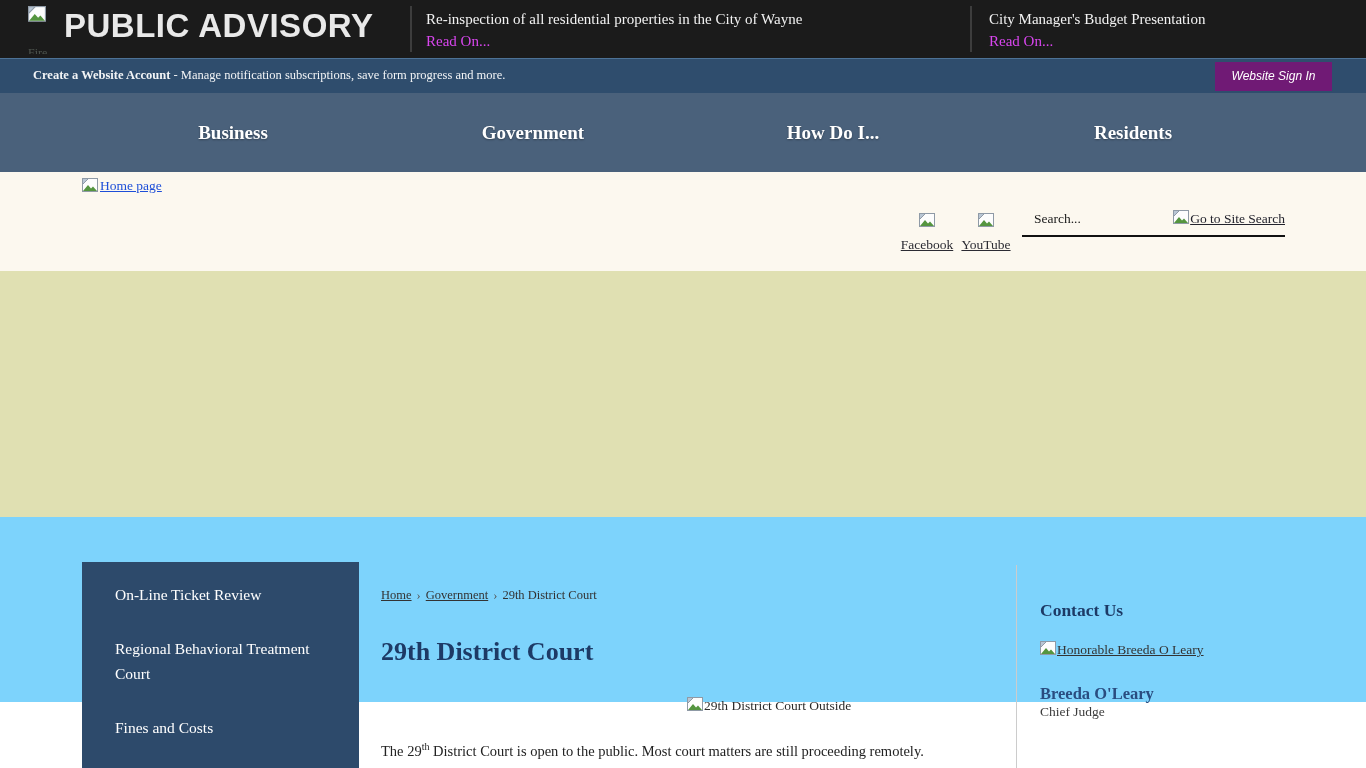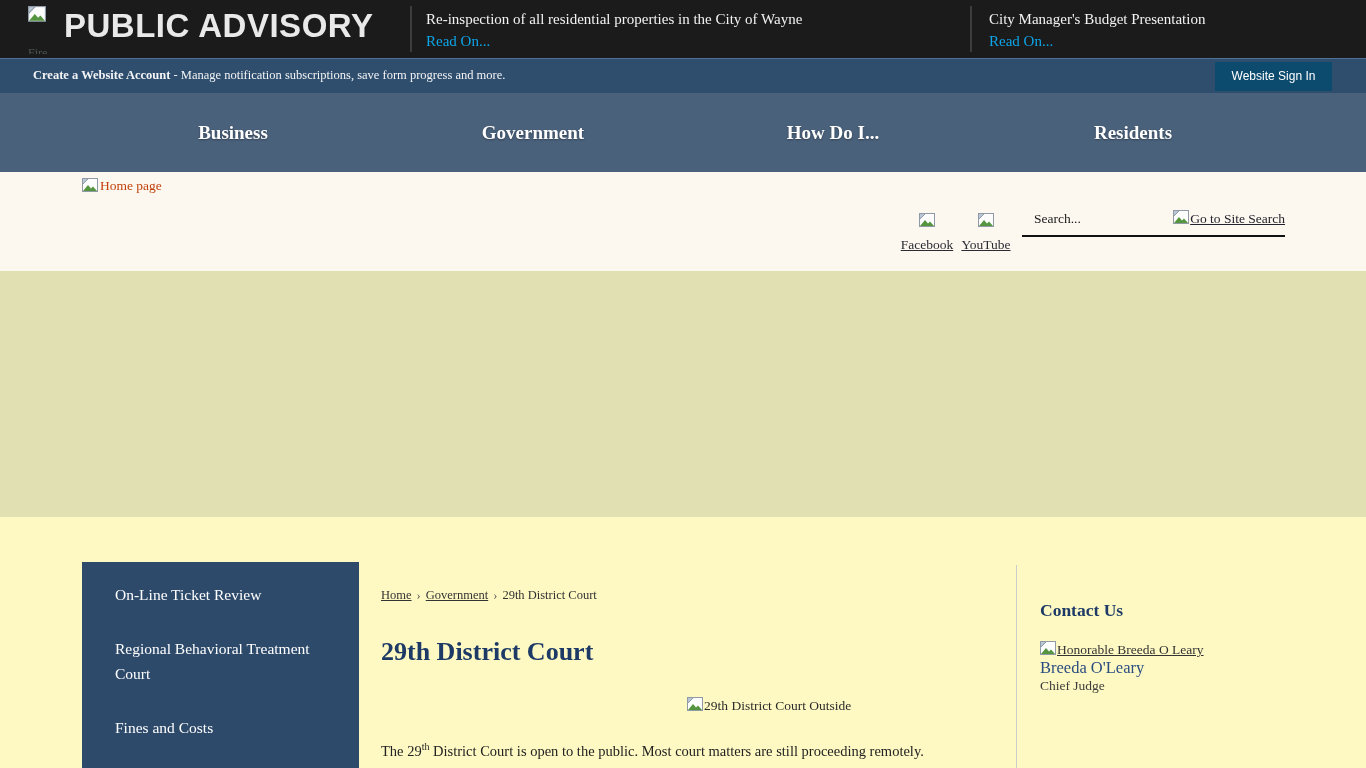--- a/index.html
+++ b/index.html
@@ -14,52 +14,52 @@
   }
   .advisory-logo{position:absolute;left:28px;top:6px;width:52px;height:48px;overflow:hidden;}
   .advisory-logo .alt{display:block;color:#4e554f;font-size:12px;margin-top:18px;}
   .advisory-title{
     position:absolute;left:64px;top:7px;
     font-family:Liberation Sans, sans-serif;font-weight:bold;
     font-size:33px;color:#e9e9e9;letter-spacing:.5px;white-space:nowrap;
   }
   .adv-divider{position:absolute;top:6px;width:2px;height:46px;background:#3d3d3d;}
   .adv-item{position:absolute;top:8px;color:#f2f2f2;font-size:15px;line-height:22px;}
-  .adv-item .read-on{color:#0ea5e9;display:block;margin-top:0;}
+  .adv-item .read-on{color:#d946ef;display:block;margin-top:0;}
   
   .account-bar{
     position:absolute;left:0;top:58px;width:1366px;height:35px;
     background:#2f4d6d;border-top:1px solid #4d7296;box-sizing:border-box;
   }
   .account-msg{position:absolute;left:33px;top:9px;color:#f2f4f6;font-size:12.5px;}
   .account-msg b{font-weight:bold;margin-top:15px;}
   .signin-btn{
     position:absolute;right:34px;top:3px;width:117px;height:29px;
-    background:#0c4a6e;color:#ffffff;font-family:"Liberation Sans",sans-serif;
-    font-size:12px;text-align:center;line-height:29px;cursor:pointer;
+    background:#701a75;color:#ffffff;font-family:"Liberation Sans",sans-serif;
+    font-size:12px;text-align:center;line-height:29px;cursor:pointer;font-style:italic;
   }
   
   .main-nav{
     position:absolute;left:0;top:93px;width:1366px;height:79px;
     background:#4a617b;
   }
   .nav-inner{position:absolute;left:83px;top:0;width:1200px;height:79px;display:flex;}
   .nav-item{
     flex:1;display:flex;align-items:center;justify-content:center;
     color:#ffffff;font-size:19px;font-weight:bold;cursor:pointer;
     text-shadow:0 1px 2px rgba(0,0,0,.35);
   }
   
   .site-header{
     position:absolute;left:0;top:172px;width:1366px;height:99px;
     background:#fcf8ef;
   }
   .home-link{
     position:absolute;left:82px;top:6px;
-    color:#c2410c;font-size:13.5px;cursor:pointer;
+    color:#1d4ed8;font-size:13.5px;text-decoration:underline;cursor:pointer;
     display:flex;align-items:flex-start;gap:2px;
   }
   .social-link{
     position:absolute;top:38px;width:58px;
     color:#2b2b33;font-size:13.5px;text-decoration:underline;cursor:pointer;
     text-align:center;line-height:23px;
   }
   .social-link svg{vertical-align:-3px;margin-right:1px;}
   .search-wrap{
     position:absolute;left:1022px;top:36px;width:263px;height:27px;
@@ -73,21 +73,21 @@
   .site-search-link{
     position:absolute;right:0;top:2px;
     color:#23232d;font-size:13.5px;text-decoration:underline;cursor:pointer;white-space:nowrap;margin-left:32px;
   }
   
   .banner{
     position:absolute;left:0;top:271px;width:1366px;height:246px;
     background:#e0e0b2;
   }
   
-  .content{position:absolute;left:0;top:517px;width:1366px;height:251px;background:#fef9c3;}
+  .content{position:absolute;left:0;top:517px;width:1366px;height:185px;background:#7dd3fc;}
   .side-nav{
     position:absolute;left:82px;top:45px;width:277px;height:300px;
     background:#2d4a6b;box-sizing:border-box;padding:20px 24px 20px 33px;
   }
   .side-item{
     color:#ffffff;font-size:15.5px;line-height:25px;margin-bottom:29px;cursor:pointer;
   }
   .breadcrumb{position:absolute;left:381px;top:71px;font-size:12.5px;color:#333333;}
   .breadcrumb .bc-link{color:#333333;text-decoration:underline;cursor:pointer;}
   .breadcrumb .bc-sep{margin:0 5px;color:#555555;}
@@ -103,21 +103,21 @@
   .body-text{
     position:absolute;left:381px;top:217px;width:590px;
     color:#222222;font-size:14.5px;line-height:25px;
   }
   .body-text sup{font-size:10px;}
   .right-divider{position:absolute;left:1016px;top:48px;width:1px;height:220px;background:#cccccc;}
   .contact{position:absolute;left:1040px;top:83px;width:290px;}
   .contact-heading{margin:0;color:#1d3a66;font-size:17.5px;font-weight:bold;}
   .contact-photo-alt{margin-top:20px;color:#333333;font-size:13.5px;white-space:nowrap;text-decoration:underline;}
   .contact-photo-alt svg{vertical-align:-3px;margin-right:1px;}
-  .contact-name{margin-top:0;color:#2a4d80;font-size:16.5px;font-weight:normal;}
+  .contact-name{margin-top:26px;color:#2a4d80;font-size:16.5px;font-weight:bold;}
   .contact-role{color:#3c3c3c;font-size:13.5px;}
   .broken-img{display:inline-block;}
 </style>
 </head>
 <body>
 
 <div class="advisory-bar">
   <div class="advisory-logo">
     <span class="broken-img">
       <svg width="18" height="18" viewBox="0 0 16 16">

